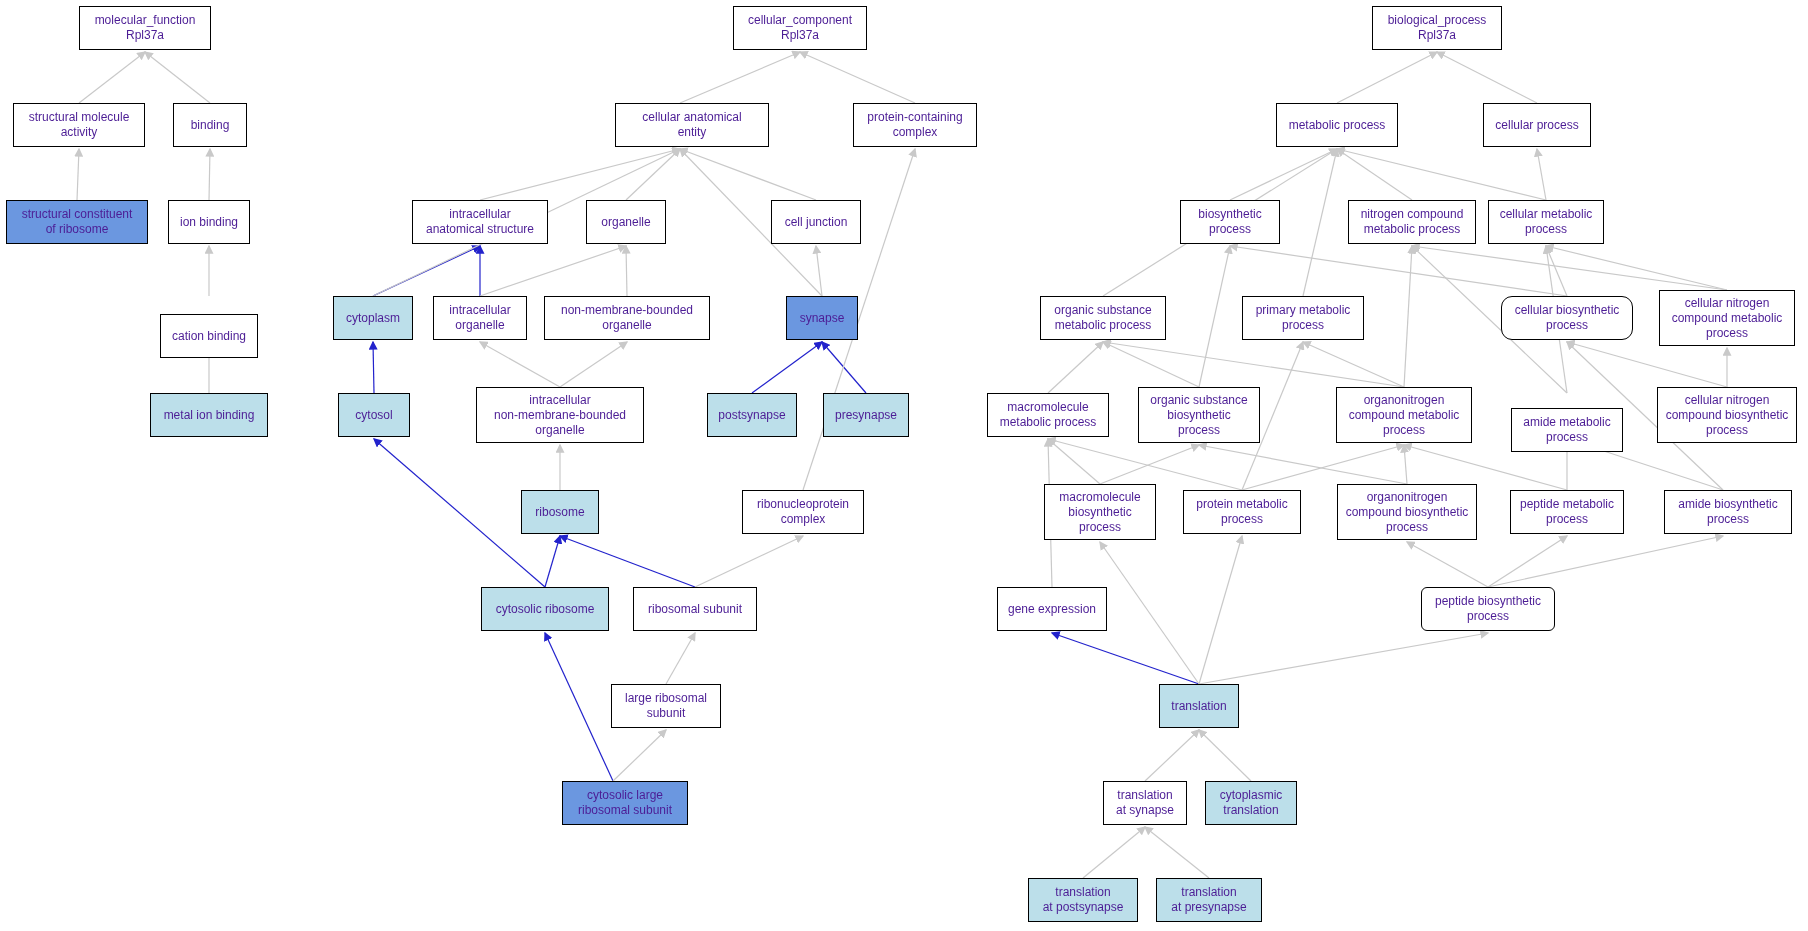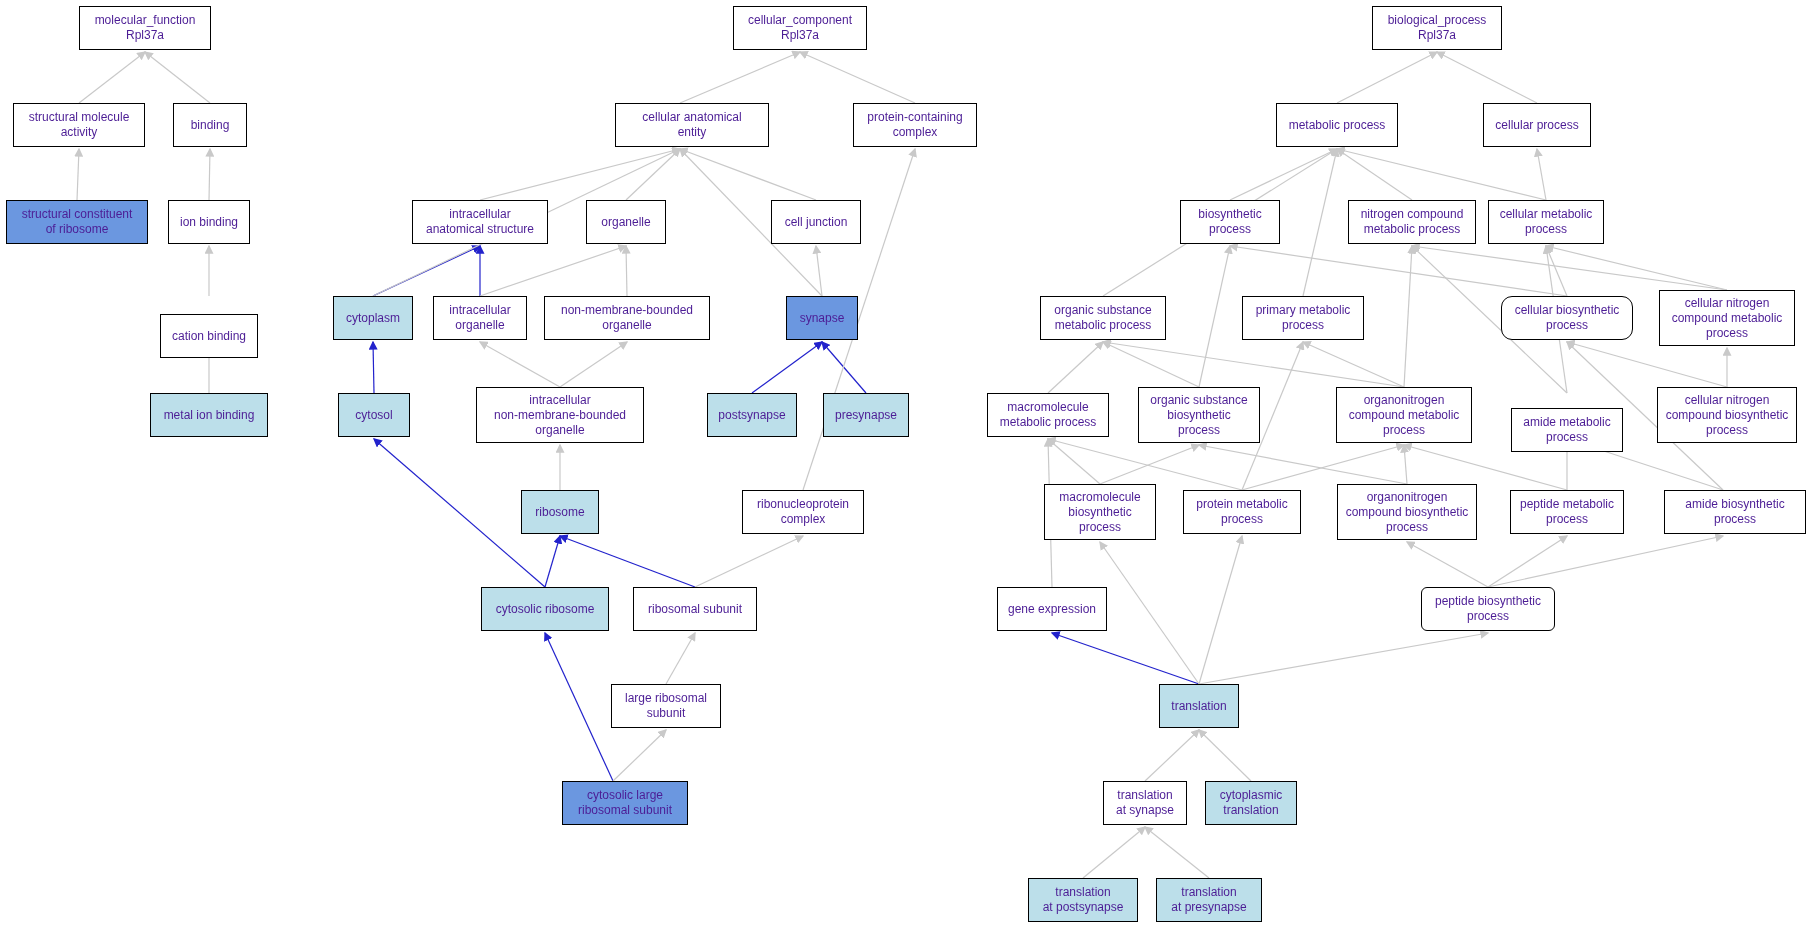--- a/index.html
+++ b/index.html
@@ -208,21 +208,21 @@
       <div class="node" style="left: 1044px; top: 484px; width: 112px; height: 56px; background: rgb(255, 255, 255); border-color: rgb(0, 0, 0);">macromolecule
 biosynthetic
 process</div>
       <div class="node" style="left: 1183px; top: 490px; width: 118px; height: 44px; background: rgb(255, 255, 255); border-color: rgb(0, 0, 0);">protein metabolic
 process</div>
       <div class="node" style="left: 1337px; top: 484px; width: 140px; height: 56px; background: rgb(255, 255, 255); border-color: rgb(0, 0, 0);">organonitrogen
 compound biosynthetic
 process</div>
       <div class="node" style="left: 1510px; top: 490px; width: 114px; height: 44px; background: rgb(255, 255, 255); border-color: rgb(0, 0, 0);">peptide metabolic
 process</div>
-      <div class="node" style="left: 1664px; top: 490px; width: 142px; height: 44px; background: rgb(255, 255, 255); border-color: rgb(0, 0, 0);">amide biosynthetic
+      <div class="node" style="left: 1664px; top: 490px; width: 128px; height: 44px; background: rgb(255, 255, 255); border-color: rgb(0, 0, 0);">amide biosynthetic
 process</div>
       <div class="node" style="left: 997px; top: 587px; width: 110px; height: 44px; background: rgb(255, 255, 255); border-color: rgb(0, 0, 0);">gene expression</div>
       <div class="node" style="left: 1421px; top: 587px; width: 134px; height: 44px; background: rgb(255, 255, 255); border-color: rgb(0, 0, 0); border-radius: 6px;">peptide biosynthetic
 process</div>
       <div class="node" style="left: 1159px; top: 684px; width: 80px; height: 44px; background: rgb(188, 223, 234); border-color: rgb(0, 0, 0);">translation</div>
       <div class="node" style="left: 1103px; top: 781px; width: 84px; height: 44px; background: rgb(255, 255, 255); border-color: rgb(0, 0, 0);">translation
 at synapse</div>
       <div class="node" style="left: 1205px; top: 781px; width: 92px; height: 44px; background: rgb(188, 223, 234); border-color: rgb(0, 0, 0);">cytoplasmic
 translation</div>
       <div class="node" style="left: 1028px; top: 878px; width: 110px; height: 44px; background: rgb(188, 223, 234); border-color: rgb(0, 0, 0);">translation

